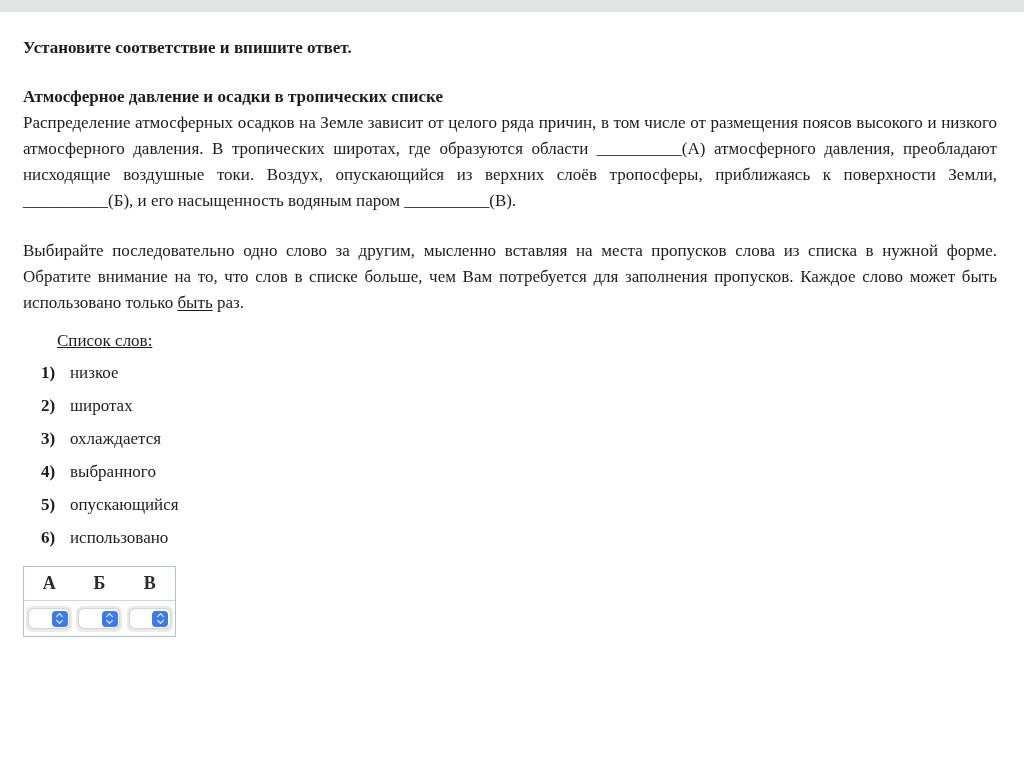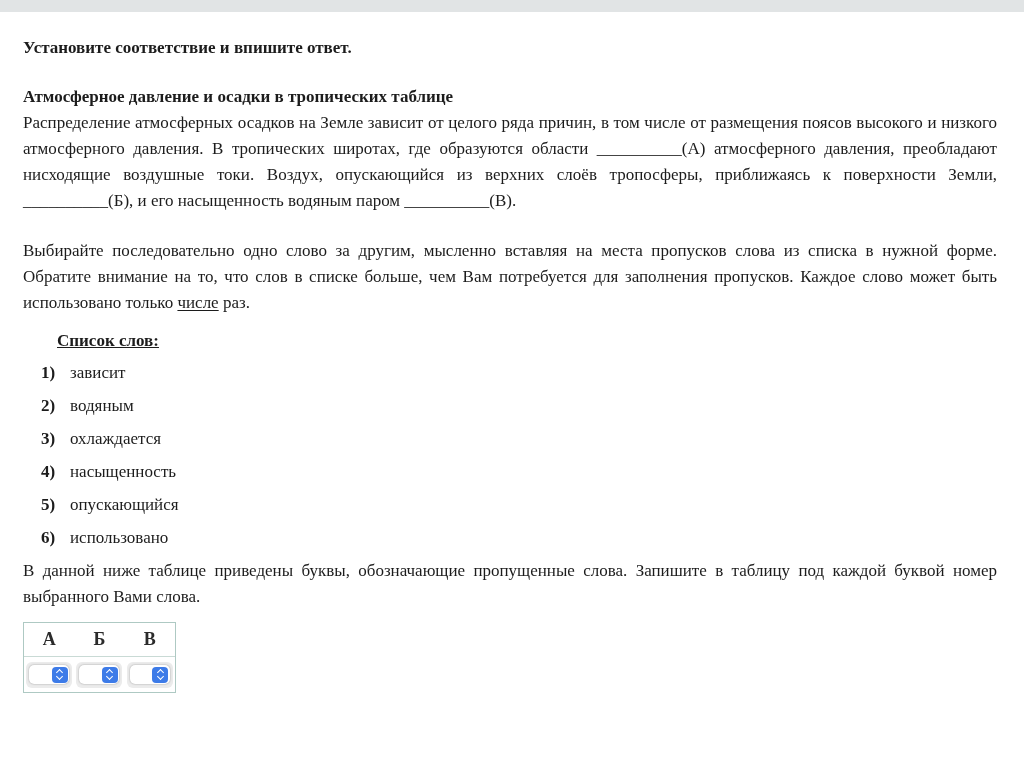--- a/index.html
+++ b/index.html
@@ -22,21 +22,21 @@
 
   .passage { margin-top: 26px; }
   .passage-heading { font-size: 17px; font-weight: bold; line-height: 26px; }
   .passage-text { }
 
   .guidance { margin-top: 24px; }
   .guidance u { text-underline-offset: 2px; }
 
   .word-list-heading {
     margin: 12px 0 0 34px;
-    font-size: 17px; font-weight: bold;
+    font-size: 17px; font-weight: normal;
     text-decoration: underline;
     line-height: 26px;
   }
   .word-list { margin-top: 2px; }
   .wl-item { display: flex; align-items: center; height: 33px; font-size: 17px; }
   .wl-num { margin-left: 18px; width: 24px; font-weight: bold; }
   .wl-word { margin-left: 5px; }
 
   .answer-instruction { margin-top: 4px; }
 
@@ -81,56 +81,55 @@
 <body>
 
 <div class="top-strip"></div>
 
 <div class="page">
 
   <div class="task-title">Установите соответствие и впишите ответ.</div>
 
 
   <div class="passage">
-    <div class="passage-heading">Атмосферное давление и осадки в тропических таблице</div>
+    <div class="passage-heading">Атмосферное давление и осадки в тропических списке</div>
     <p class="just passage-text">Распределение атмосферных осадков на Земле зависит от целого ряда причин, в том числе от размещения поясов высокого и низкого атмосферного давления. В тропических широтах, где образуются области __________(А) атмосферного давления, преобладают нисходящие воздушные токи. Воздух, опускающийся из верхних слоёв тропосферы, приближаясь к поверхности Земли, __________(Б), и его насыщенность водяным паром __________(В).</p>
   </div>
 
-  <p class="just guidance"><span>Выбирайте последовательно одно слово за другим, мысленно вставляя на места пропусков слова из списка в нужной форме. Обратите внимание на то, что слов в списке больше, чем Вам потребуется для заполнения пропусков. Каждое слово может быть использовано только </span><u>числе</u><span> раз.</span></p>
+  <p class="just guidance"><span>Выбирайте последовательно одно слово за другим, мысленно вставляя на места пропусков слова из списка в нужной форме. Обратите внимание на то, что слов в списке больше, чем Вам потребуется для заполнения пропусков. Каждое слово может быть использовано только </span><u>быть</u><span> раз.</span></p>
 
   <div class="word-list-heading">Список слов:</div>
 
   <div class="word-list">
     <div class="wl-item">
       <span class="wl-num">1)</span>
-      <span class="wl-word">зависит</span>
+      <span class="wl-word">низкое</span>
     </div>
     <div class="wl-item">
       <span class="wl-num">2)</span>
-      <span class="wl-word">водяным</span>
+      <span class="wl-word">широтах</span>
     </div>
     <div class="wl-item">
       <span class="wl-num">3)</span>
       <span class="wl-word">охлаждается</span>
     </div>
     <div class="wl-item">
       <span class="wl-num">4)</span>
-      <span class="wl-word">насыщенность</span>
+      <span class="wl-word">выбранного</span>
     </div>
     <div class="wl-item">
       <span class="wl-num">5)</span>
       <span class="wl-word">опускающийся</span>
     </div>
     <div class="wl-item">
       <span class="wl-num">6)</span>
       <span class="wl-word">использовано</span>
     </div>
   </div>
 
-  <p class="just answer-instruction">В данной ниже таблице приведены буквы, обозначающие пропущенные слова. Запишите в таблицу под каждой буквой номер выбранного Вами слова.</p>
 
   <div class="answer-table">
     <div class="at-head">
       <div class="at-th">А</div>
       <div class="at-th">Б</div>
       <div class="at-th">В</div>
     </div>
     <div class="at-row">
       <div class="at-cell">
         <div class="select-control">

